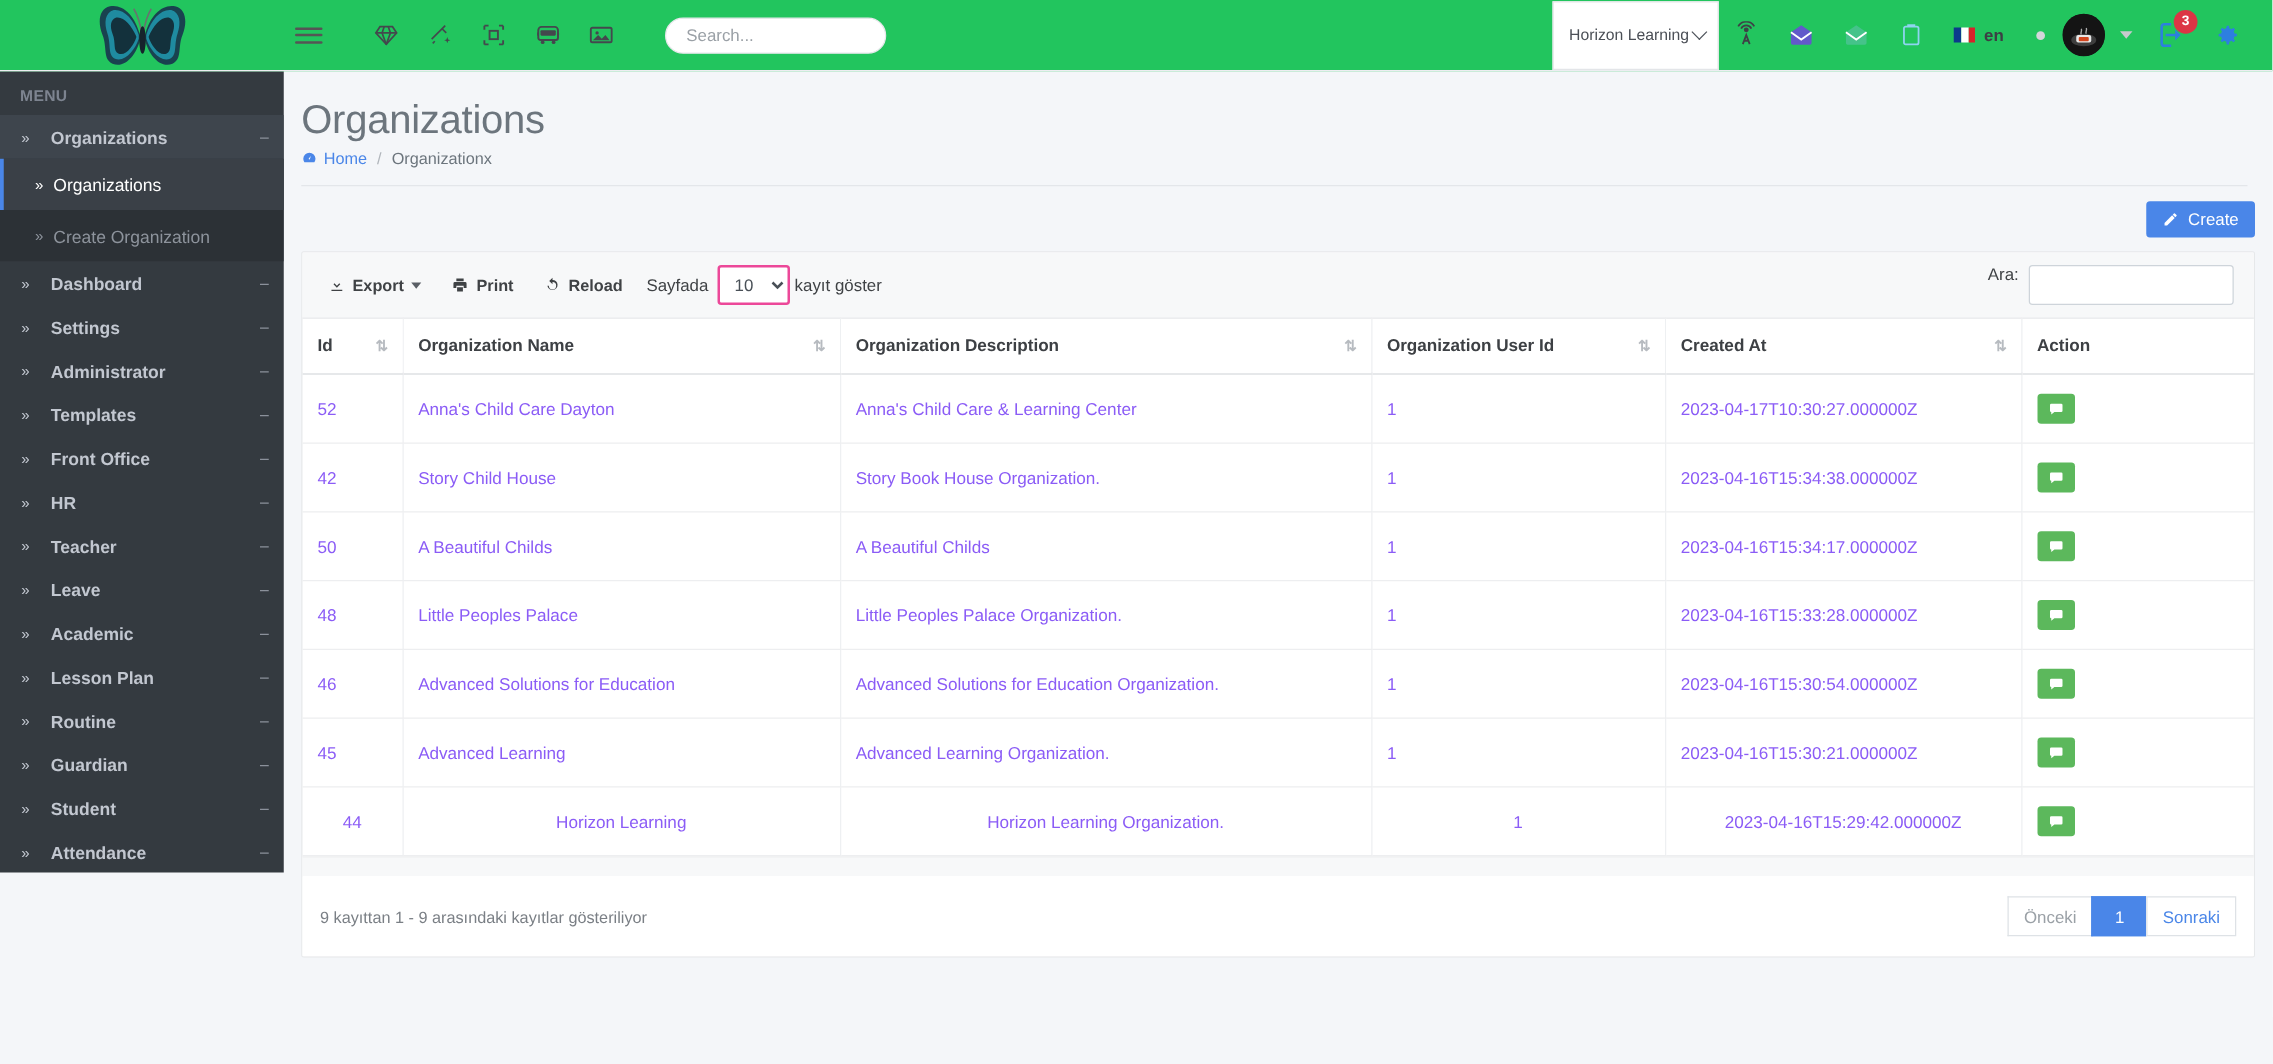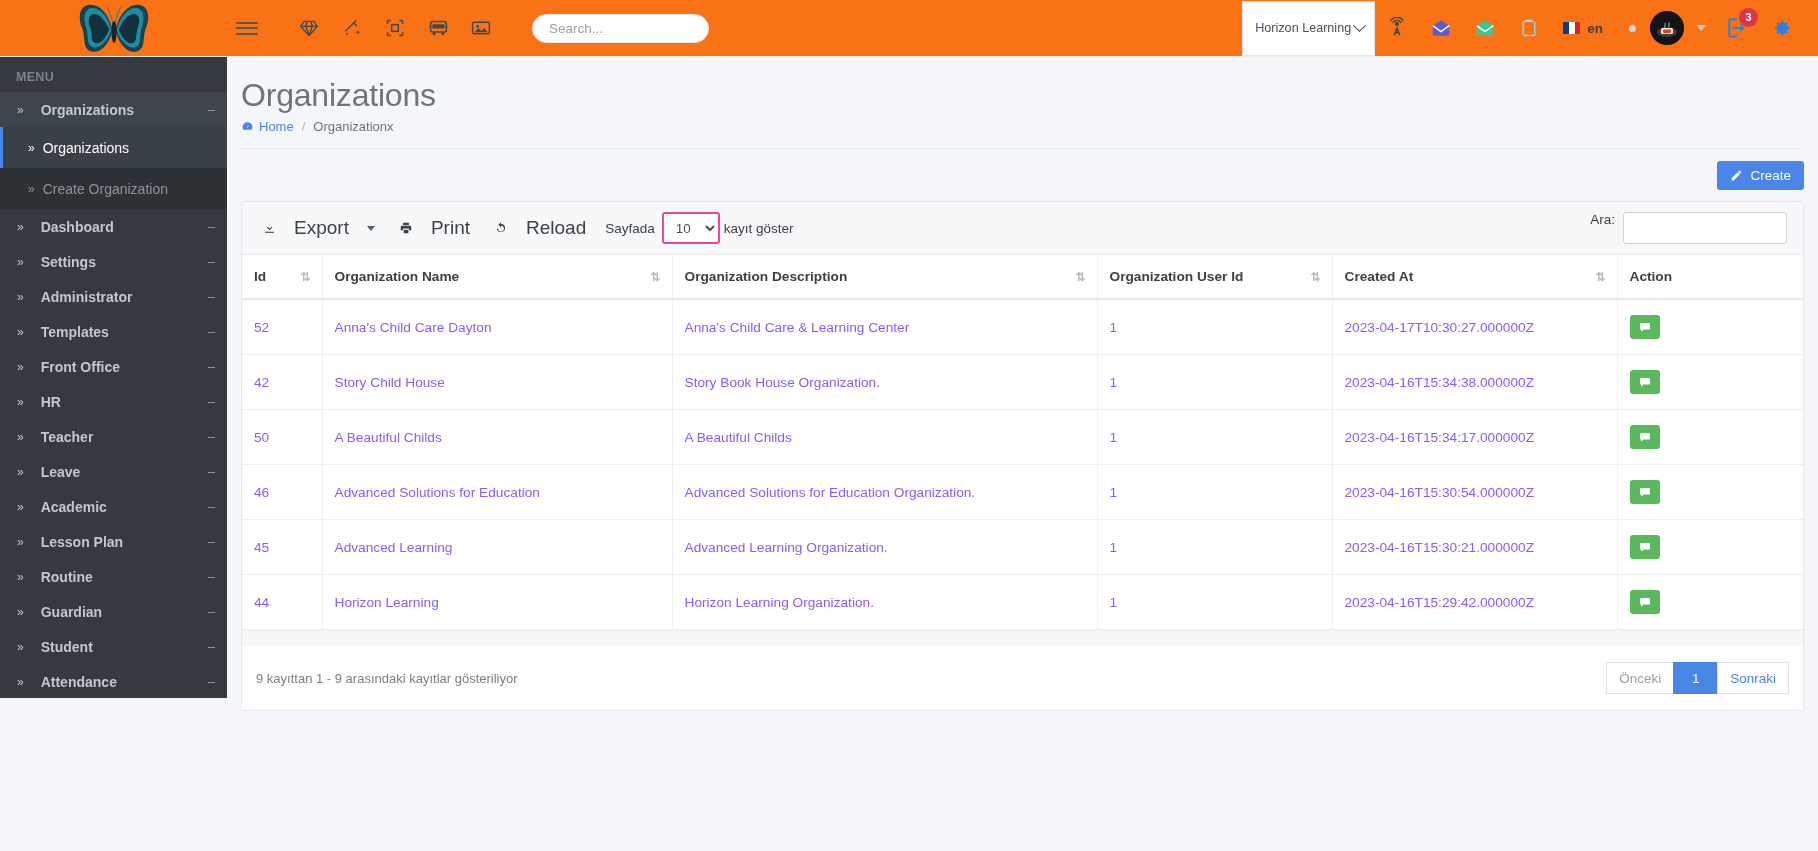--- a/index.html
+++ b/index.html
@@ -8,21 +8,21 @@
     font-family: "Liberation Sans", sans-serif;
     background: #f4f6f9;
     overflow: hidden;
   }
   body { display: block; position: relative; }
 
   
   .navbar {
     position: absolute; top: 0; left: 0;
     width: 1818px; height: 57px;
-    background: #f97316;
+    background: #22c55e;
     display: flex; align-items: center;
     border-bottom: 1px solid #eceef1;
     z-index: 30;
   }
   .brand-logo {
     width: 227px; height: 57px;
     display: flex; align-items: center; justify-content: center;
     flex: 0 0 227px;
   }
   .butterfly { display:block; }
@@ -206,24 +206,25 @@
     border: 1px solid #e6e8ea;
     border-radius: 2px;
   }
   .card-toolbar {
     display: flex; align-items: center;
     padding: 10px 12px;
     background: #f7f8f9;
     min-height: 48px;
   }
   .tb-btn {
-    display: flex; align-items: center; gap: 18px;
-    font-size: 19px; color: #3f4245;
+    display: flex; align-items: center; gap: 6px;
+    font-size: 13px; color: #3f4245;
     padding: 5px 9px; cursor: pointer;
     margin-right: 6px;
+    font-weight: bold;
   }
   .tb-label { font-size: 13.5px; color: #3f4245; margin: 0 7px 0 4px; }
   .len-select {
     height: 32px; width: 58px;
     border: 2px solid #ec4899; border-radius: 3px;
     background: #fff; font-size: 13.5px; color: #495057;
     padding: 0 4px 0 8px;
     font-family: "Liberation Sans", sans-serif;
     cursor: pointer;
   }
@@ -254,21 +255,21 @@
     color: #b7bbc0; font-size: 12px; line-height: 1;
   }
   tbody td {
     font-size: 13.7px; color: #8b5cf6;
     padding: 15px 12px;
     border-bottom: 1px solid #edeef0;
     border-right: 1px solid #eef0f2;
     white-space: nowrap; overflow: hidden; text-overflow: ellipsis;
   }
   tbody td:last-child { border-right: none; }
-  tbody tr:last-child td { border-bottom: 1px solid #edeef0; }
+  tbody tr:last-child td { border-bottom: 1px solid #edeef0; text-align: center; }
   .act-btn {
     width: 30px; height: 24px; border-radius: 3px;
     background: #5cb85c; border: none;
     display: flex; align-items: center; justify-content: center;
     cursor: pointer;
   }
   .tbl-footstrip { height: 16px; background: #f7f8f9; border-top: 1px solid #edeef0;}
 
   .card-footer {
     display: flex; align-items: center;
@@ -670,20 +671,34 @@
             <td>2023-04-16T15:34:17.000000Z</td>
             <td>
               <button class="act-btn">
                 <svg width="12" height="12" viewBox="0 0 24 24" fill="#ffffff">
                   <path d="M4 4h16a2 2 0 012 2v9a2 2 0 01-2 2H9l-5 4v-4a2 2 0 01-2-2V6a2 2 0 012-2z"></path>
                 </svg>
               </button>
             </td>
           </tr>
           <tr>
+            <td>48</td>
+            <td>Little Peoples Palace</td>
+            <td>Little Peoples Palace Organization.</td>
+            <td>1</td>
+            <td>2023-04-16T15:33:28.000000Z</td>
+            <td>
+              <button class="act-btn">
+                <svg width="12" height="12" viewBox="0 0 24 24" fill="#ffffff">
+                  <path d="M4 4h16a2 2 0 012 2v9a2 2 0 01-2 2H9l-5 4v-4a2 2 0 01-2-2V6a2 2 0 012-2z"></path>
+                </svg>
+              </button>
+            </td>
+          </tr>
+          <tr>
             <td>46</td>
             <td>Advanced Solutions for Education</td>
             <td>Advanced Solutions for Education Organization.</td>
             <td>1</td>
             <td>2023-04-16T15:30:54.000000Z</td>
             <td>
               <button class="act-btn">
                 <svg width="12" height="12" viewBox="0 0 24 24" fill="#ffffff">
                   <path d="M4 4h16a2 2 0 012 2v9a2 2 0 01-2 2H9l-5 4v-4a2 2 0 01-2-2V6a2 2 0 012-2z"></path>
                 </svg>

